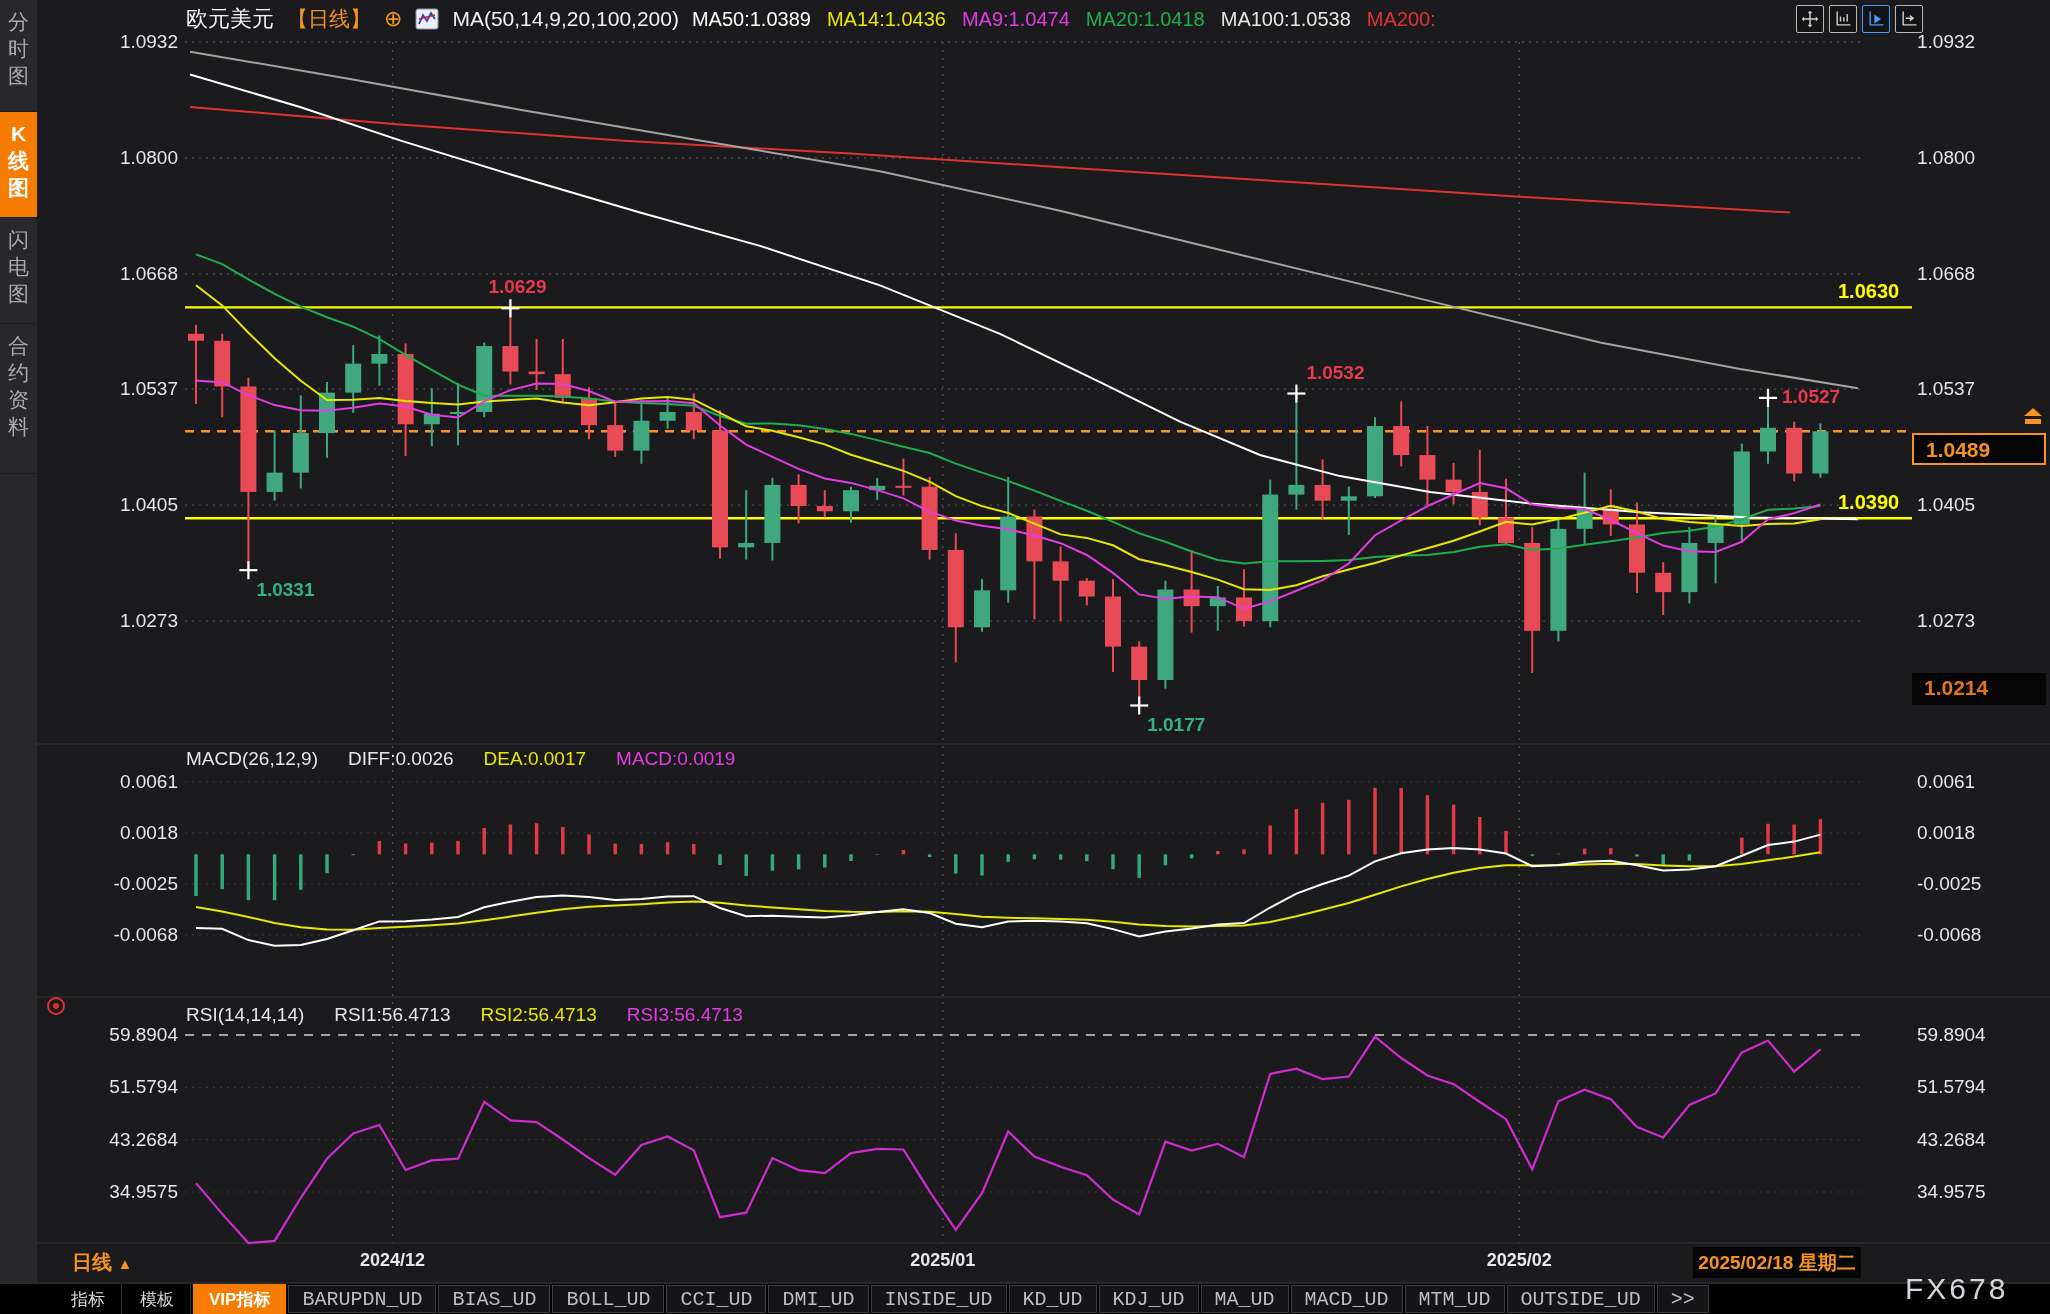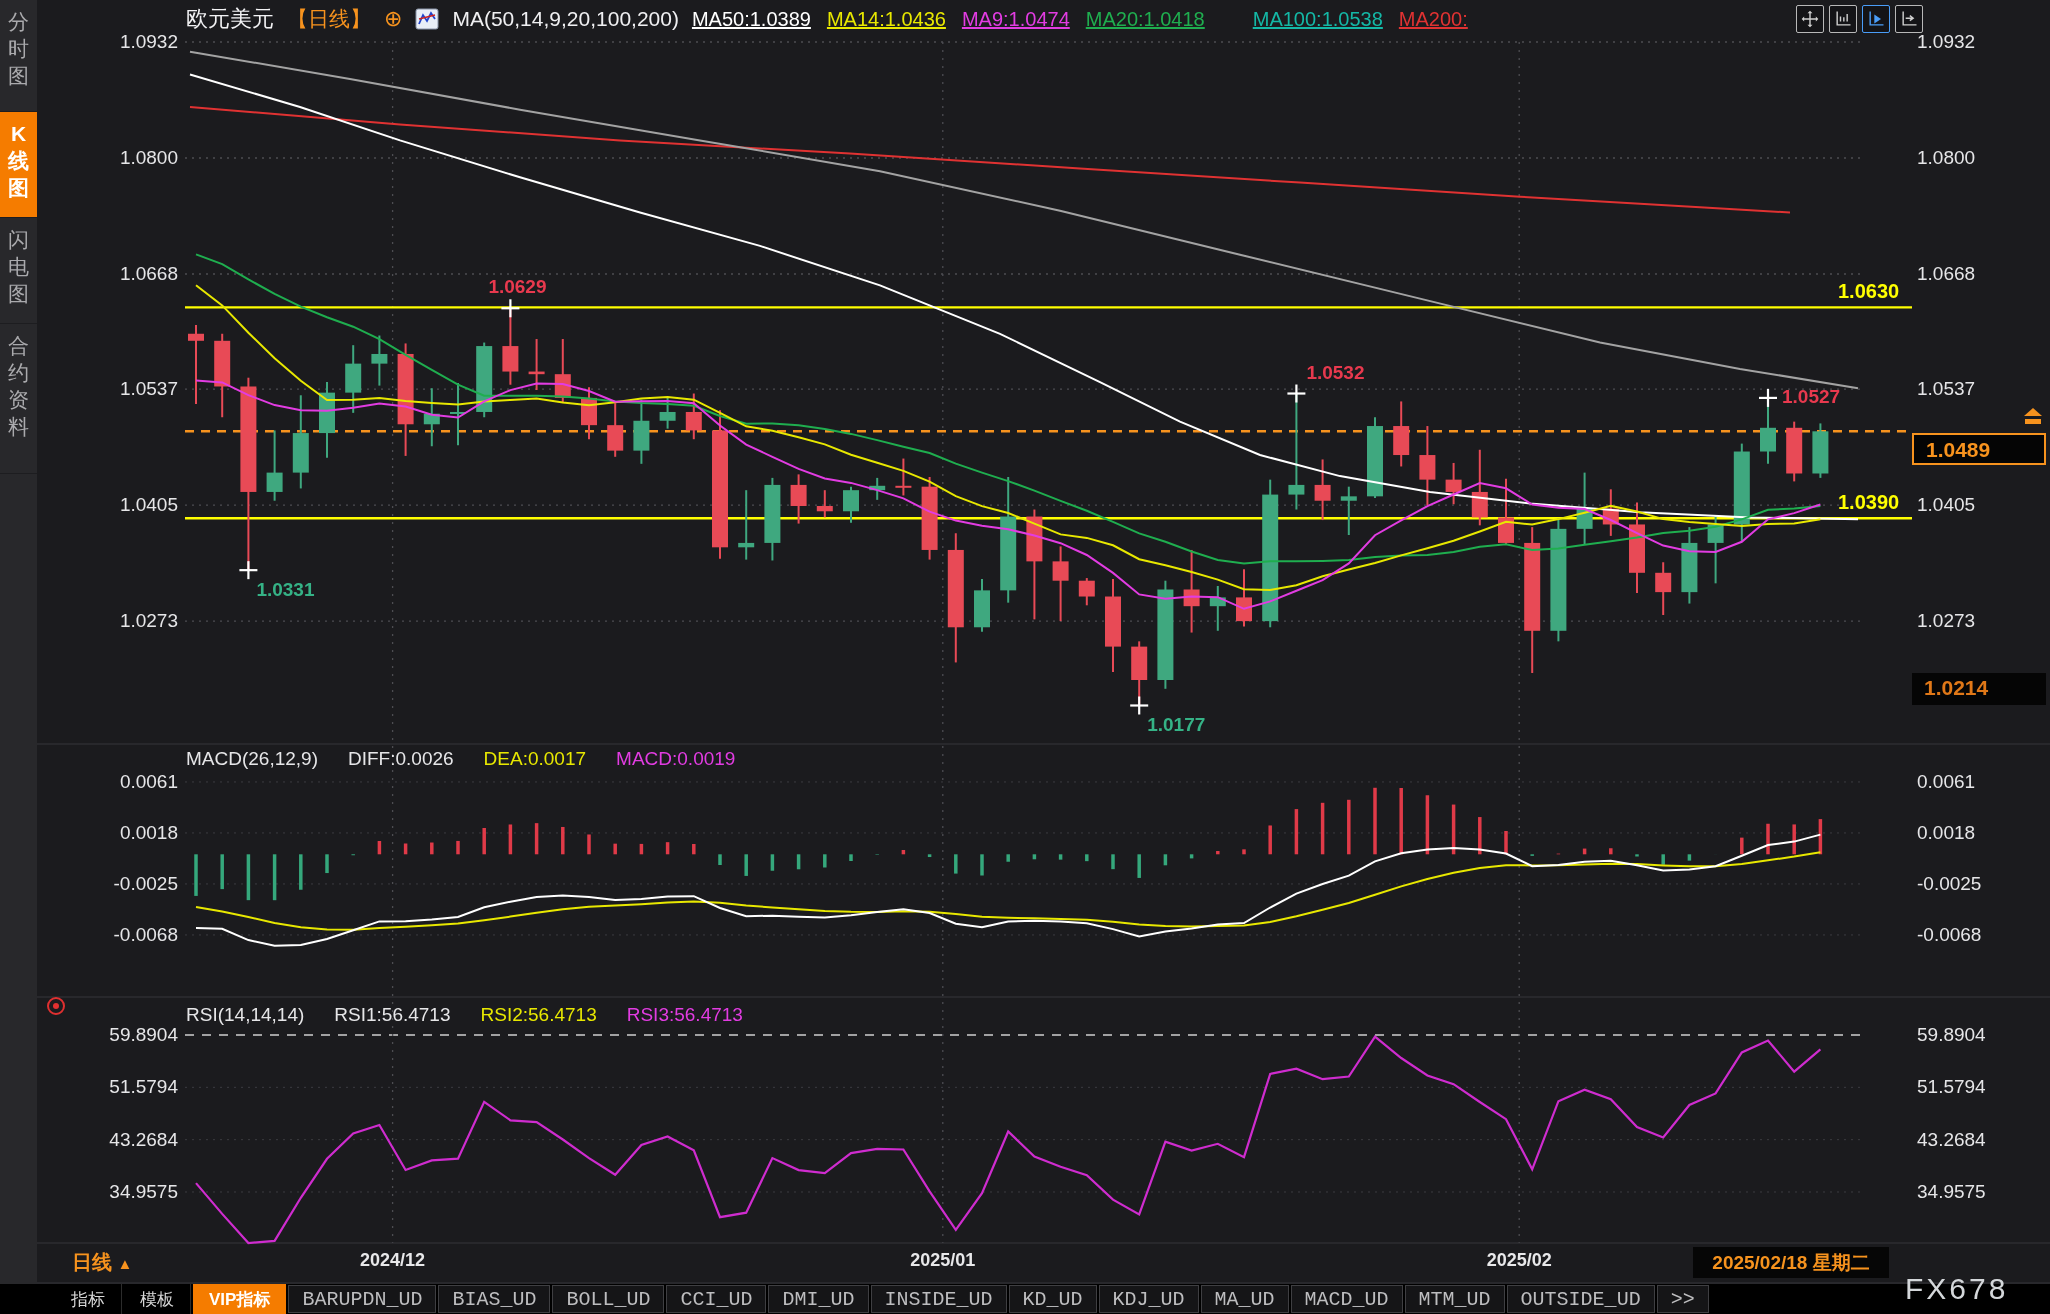--- a/index.html
+++ b/index.html
@@ -11,39 +11,39 @@
   .side-item{position:absolute;left:0;width:37px;display:flex;flex-direction:column;align-items:center;
              color:#aaaaad;font-size:21px;line-height:27px;cursor:pointer;padding:8px 0;box-sizing:border-box;
              border-bottom:1px solid #1d1d20;}
   .side-item.active{background:#f57c00;color:#ffffff;font-weight:bold;}
   
   #header{position:absolute;left:186px;top:3px;height:32px;display:flex;align-items:center;gap:13px;
           z-index:7;font-size:21px;color:#f0f0f2;white-space:nowrap;}
   .hsym{font-size:22px;color:#f2f2f4;}
   .hper{color:#f7931e;}
   .hplus{color:#f7931e;font-size:22px;}
-  .mav{font-size:20px;text-decoration:underline;}
+  .mav{font-size:20px;}
   #toolbar{position:absolute;left:1796px;top:5px;display:flex;gap:5px;z-index:7;}
   .tool{width:26px;height:26px;border:1px solid #b8b8b8;border-radius:2px;background:#141417;cursor:pointer;
         display:flex;align-items:center;justify-content:center;}
   .tool.active{border-color:#4a9df8;}
   .tool svg{width:20px;height:20px;}
   
   .lbl{position:absolute;font-size:19px;line-height:22px;color:#e6e6e8;white-space:nowrap;}
   .lbl.r{text-align:right;}
   .ann{position:absolute;font-size:19px;line-height:20px;font-weight:bold;white-space:nowrap;}
   .ylab{position:absolute;font-size:20px;line-height:22px;font-weight:bold;color:#ffff00;white-space:nowrap;}
   .pbox{position:absolute;left:1912px;width:134px;height:32px;box-sizing:border-box;background:#050505;
         color:#f7931e;font-size:21px;font-weight:bold;line-height:30px;padding-left:12px;z-index:5;}
   .pbox.cur{border:2px solid #f7931e;}
   .phead{position:absolute;display:flex;gap:30px;font-size:19px;white-space:nowrap;z-index:5;}
   .mon{position:absolute;font-size:18px;font-weight:bold;color:#e8e8ea;transform:translateX(-50%);}
   
   #periodbtn{position:absolute;left:72px;top:1249px;color:#f7931e;font-size:20px;font-weight:bold;cursor:pointer;z-index:5;}
-  #datebox{position:absolute;left:1693px;top:1247px;width:196px;height:31px;background:#060606;color:#f7931e;
+  #datebox{position:absolute;left:1693px;top:1247px;width:168px;height:31px;background:#060606;color:#f7931e;
            font-size:19px;font-weight:bold;text-align:center;line-height:31px;z-index:5;}
   #tabbar{position:absolute;left:0;top:1284px;width:2050px;height:30px;background:#000;display:flex;
           align-items:stretch;padding-left:55px;box-sizing:border-box;z-index:6;gap:2px;}
   .tab{display:flex;align-items:center;padding:12px 16px;color:#d8d8d8;font-size:17px;cursor:pointer;border-right:1px solid #2c2c2c;}
   .tab.boxed{border:1px solid #3f3f42;background:#151517;color:#bdbdbf;
              font-family:"Liberation Mono",monospace;font-size:20px;padding:0 13px;margin:1px 0;}
   .tab.active{background:#f57c00;color:#fff;font-weight:bold;border-right:none;}
   #watermark{position:absolute;left:1905px;top:1272px;font-size:30px;color:#d4d7da;letter-spacing:3px;z-index:7;}
   #redmark{position:absolute;left:47px;top:997px;width:18px;height:18px;border:2px solid #e03030;border-radius:50%;
            box-sizing:border-box;z-index:6;display:flex;align-items:center;justify-content:center;}
@@ -449,21 +449,21 @@
         <path d="M4 16 8 7 12 13 16 5 20 11" fill="none" stroke="#2244cc" stroke-width="1.8"></path>
         <path d="M4 11 20 7" fill="none" stroke="#cc2222" stroke-width="1.4"></path>
       </svg>
     </span>
     <span>MA(50,14,9,20,100,200)</span>
     <span id="mavals" style="display:flex;gap:16px;">
         <span class="mav" style="color: rgb(255, 255, 255);">MA50:1.0389</span>
         <span class="mav" style="color: rgb(232, 232, 0);">MA14:1.0436</span>
         <span class="mav" style="color: rgb(226, 60, 226);">MA9:1.0474</span>
         <span class="mav" style="color: rgb(31, 174, 79);">MA20:1.0418</span>
-        <span class="mav" style="color: #14b8a6; margin-left: 32px;">MA100:1.0538</span>
+        <span class="mav" style="color: #e5e5e5;">MA100:1.0538</span>
         <span class="mav" style="color: rgb(224, 50, 50);">MA200:</span>
       </span>
   </div>
 
   <div id="toolbar">
       <div class="tool">
         <svg viewBox="0 0 24 24">
           <path d="M12 4v16M4 12h16" stroke="#cfcfcf" fill="none" stroke-width="1.7"></path>
           <path d="M12 2l-3 3h6zM12 22l-3-3h6zM2 12l3-3v6zM22 12l-3-3v6z" fill="#cfcfcf"></path>
         </svg>

